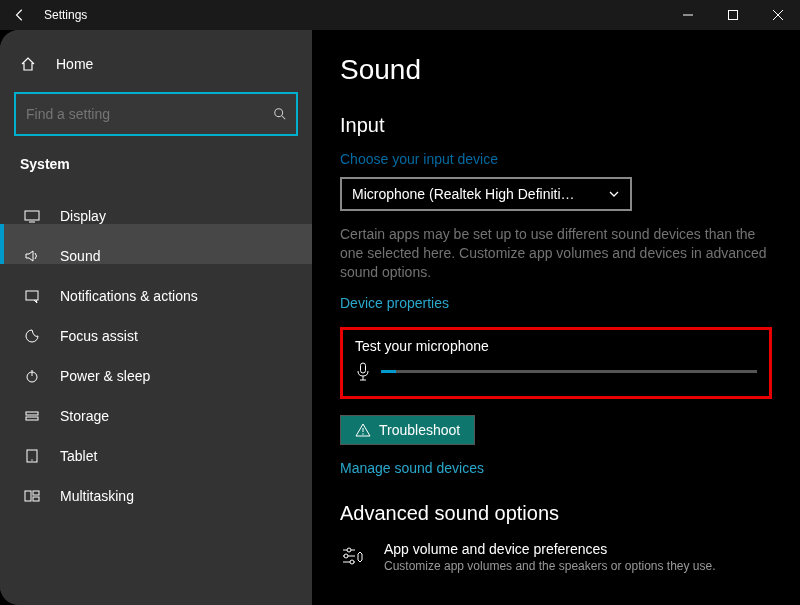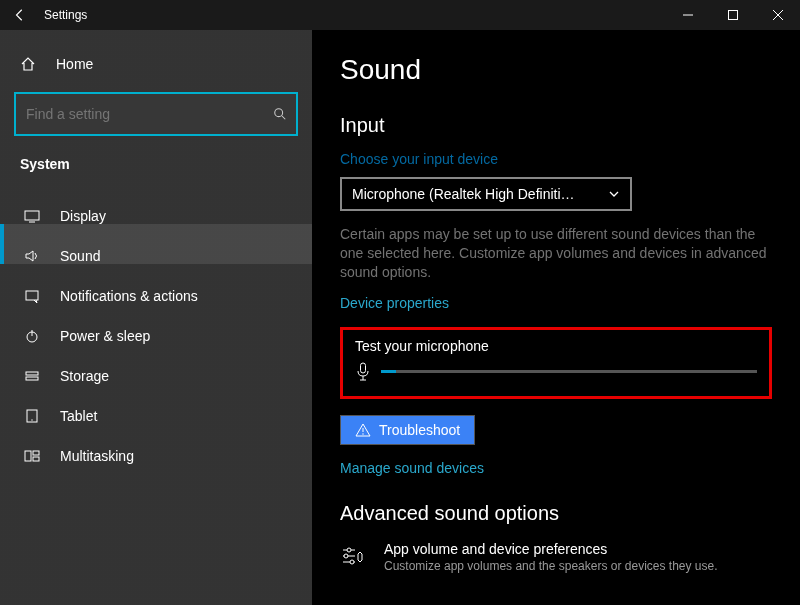--- a/index.html
+++ b/index.html
@@ -4,21 +4,21 @@
   <style>
     * { margin: 0; padding: 0; box-sizing: border-box; font-family: 'Segoe UI', Tahoma, sans-serif; }
     body { width: 800px; height: 605px; background: #000; color: #fff; overflow: hidden; display: flex; flex-direction: column; }
     
     .titlebar { height: 30px; display: flex; align-items: center; background: #1a1a1a; padding-left: 8px; }
     .titlebar-back { width: 24px; display:flex; align-items:center; justify-content:center; }
     .titlebar-title { font-size: 12px; margin-left: 12px; flex: 1; }
     .titlebar-controls { display: flex; }
     .titlebar-btn { width: 45px; height: 30px; display: flex; align-items: center; justify-content: center; cursor: default; }
     
-    .body { display: flex; flex: 1; overflow: hidden; }
+    .body { display: flex; flex: 1; overflow: hidden; border-radius: 19px; }
     
     .sidebar { width: 312px; background: #3a3a3a; background-image: linear-gradient(rgba(50,50,50,0.85), rgba(50,50,50,0.85)); padding-top: 16px; overflow-y: auto; }
     .home-row { display: flex; align-items: center; height: 36px; padding: 0 20px; cursor: pointer; font-size: 14px; }
     .home-row .icon { width: 20px; margin-right: 16px; display:flex; }
     .search-wrap { padding: 10px 14px 14px; }
     .search-box { border: 2px solid #00b0ce; height: 44px; display: flex; align-items: center; background: rgba(255,255,255,0.02); }
     .search-input { flex: 1; background: transparent; border: none; color: #bbb; font-size: 14px; padding: 0 10px; outline: none; }
     .search-icon { width: 32px; display:flex; align-items:center; justify-content:center; color:#ccc; }
     .section-label { font-size: 14px; font-weight: 600; padding: 6px 20px 12px; }
     .nav-item { display: flex; align-items: flex-end; height: 40px; padding: 0 20px; cursor: pointer; font-size: 14px; border-left: 4px solid transparent; }
@@ -32,21 +32,21 @@
     .dropdown { width: 292px; height: 34px; border: 2px solid #888; display: flex; align-items: center; padding: 0 10px; font-size: 14px; justify-content: space-between; margin-bottom: 14px; cursor: pointer; }
     .help-text { font-size: 14px; color: #737373; line-height: 1.35; margin-bottom: 12px; max-width: 430px; }
     .link { color: #2aa8cc; font-size: 14px; cursor: pointer; margin-bottom: 8px; display: inline-block; }
     
     .highlight-box { border: 3px solid #e60000; padding: 8px 12px 14px; margin: 8px 0 10px; }
     .test-label { font-size: 14px; margin-bottom: 8px; }
     .mic-row { display: flex; align-items: center; gap: 10px; }
     .mic-bar { flex: 1; height: 3px; background: #555; position: relative; }
     .mic-fill { position: absolute; left: 0; top: 0; height: 100%; width: 4%; background: #0099cc; }
     
-    .troubleshoot-btn { display: inline-flex; align-items: center; gap: 8px; background: #3b82f6; border: 1px solid #555; padding: 6px 14px; font-size: 14px; margin: 6px 0 14px; cursor: pointer; }
+    .troubleshoot-btn { display: inline-flex; align-items: center; gap: 8px; background: #0f766e; border: 1px solid #555; padding: 6px 14px; font-size: 14px; margin: 6px 0 14px; cursor: pointer; }
     
     .adv-title { font-size: 20px; font-weight: 400; margin: 18px 0 16px; }
     .adv-row { display: flex; gap: 16px; align-items: flex-start; }
     .adv-icon { width: 28px; padding-top:3px; }
     .adv-text .t { font-size: 14px; }
     .adv-text .d { font-size: 12px; color: #999; margin-top: 2px; }
     
     svg { display: block; }
   </style>
 </head>
@@ -121,20 +121,28 @@
       <span>Sound</span>
     </div>
     <div class="nav-item">
       <span class="icon">
           <svg width="16" height="16" viewBox="0 0 16 16">
             <rect x="2" y="3" width="12" height="9" stroke="#fff" fill="none"></rect>
             <path d="M10 12 L13 15 L12 12" stroke="#fff" fill="none"></path>
           </svg>
         </span>
       <span>Notifications &amp; actions</span>
+    </div>
+    <div class="nav-item">
+      <span class="icon">
+          <svg width="16" height="16" viewBox="0 0 16 16">
+            <path d="M8 2 A6 6 0 1 0 14 8 Q10 10 8 2" stroke="#fff" fill="none"></path>
+          </svg>
+        </span>
+      <span>Focus assist</span>
     </div>
     <div class="nav-item">
       <span class="icon">
           <svg width="16" height="16" viewBox="0 0 16 16">
             <circle cx="8" cy="9" r="5" stroke="#fff" fill="none"></circle>
             <line x1="8" y1="2" x2="8" y2="8" stroke="#fff"></line>
           </svg>
         </span>
       <span>Power &amp; sleep</span>
     </div>
@@ -220,17 +228,17 @@
             <line x1="3" y1="12" x2="15" y2="12" stroke="#fff"></line>
             <line x1="3" y1="18" x2="15" y2="18" stroke="#fff"></line>
             <circle cx="9" cy="6" r="2" stroke="#fff" fill="#000"></circle>
             <circle cx="6" cy="12" r="2" stroke="#fff" fill="#000"></circle>
             <circle cx="12" cy="18" r="2" stroke="#fff" fill="#000"></circle>
             <path d="M18 10 L20 8 L22 10 V16 L20 18 L18 16 Z" stroke="#fff" fill="none"></path>
           </svg>
         </span>
       <div class="adv-text">
         <div class="t">App volume and device preferences</div>
-        <div class="d">Customize app volumes and the speakers or devices they use.</div>
+        <div class="d">Customize app volumes and the speakers or options they use.</div>
       </div>
     </div>
   </div>
 </div>
 
 </body></html>

